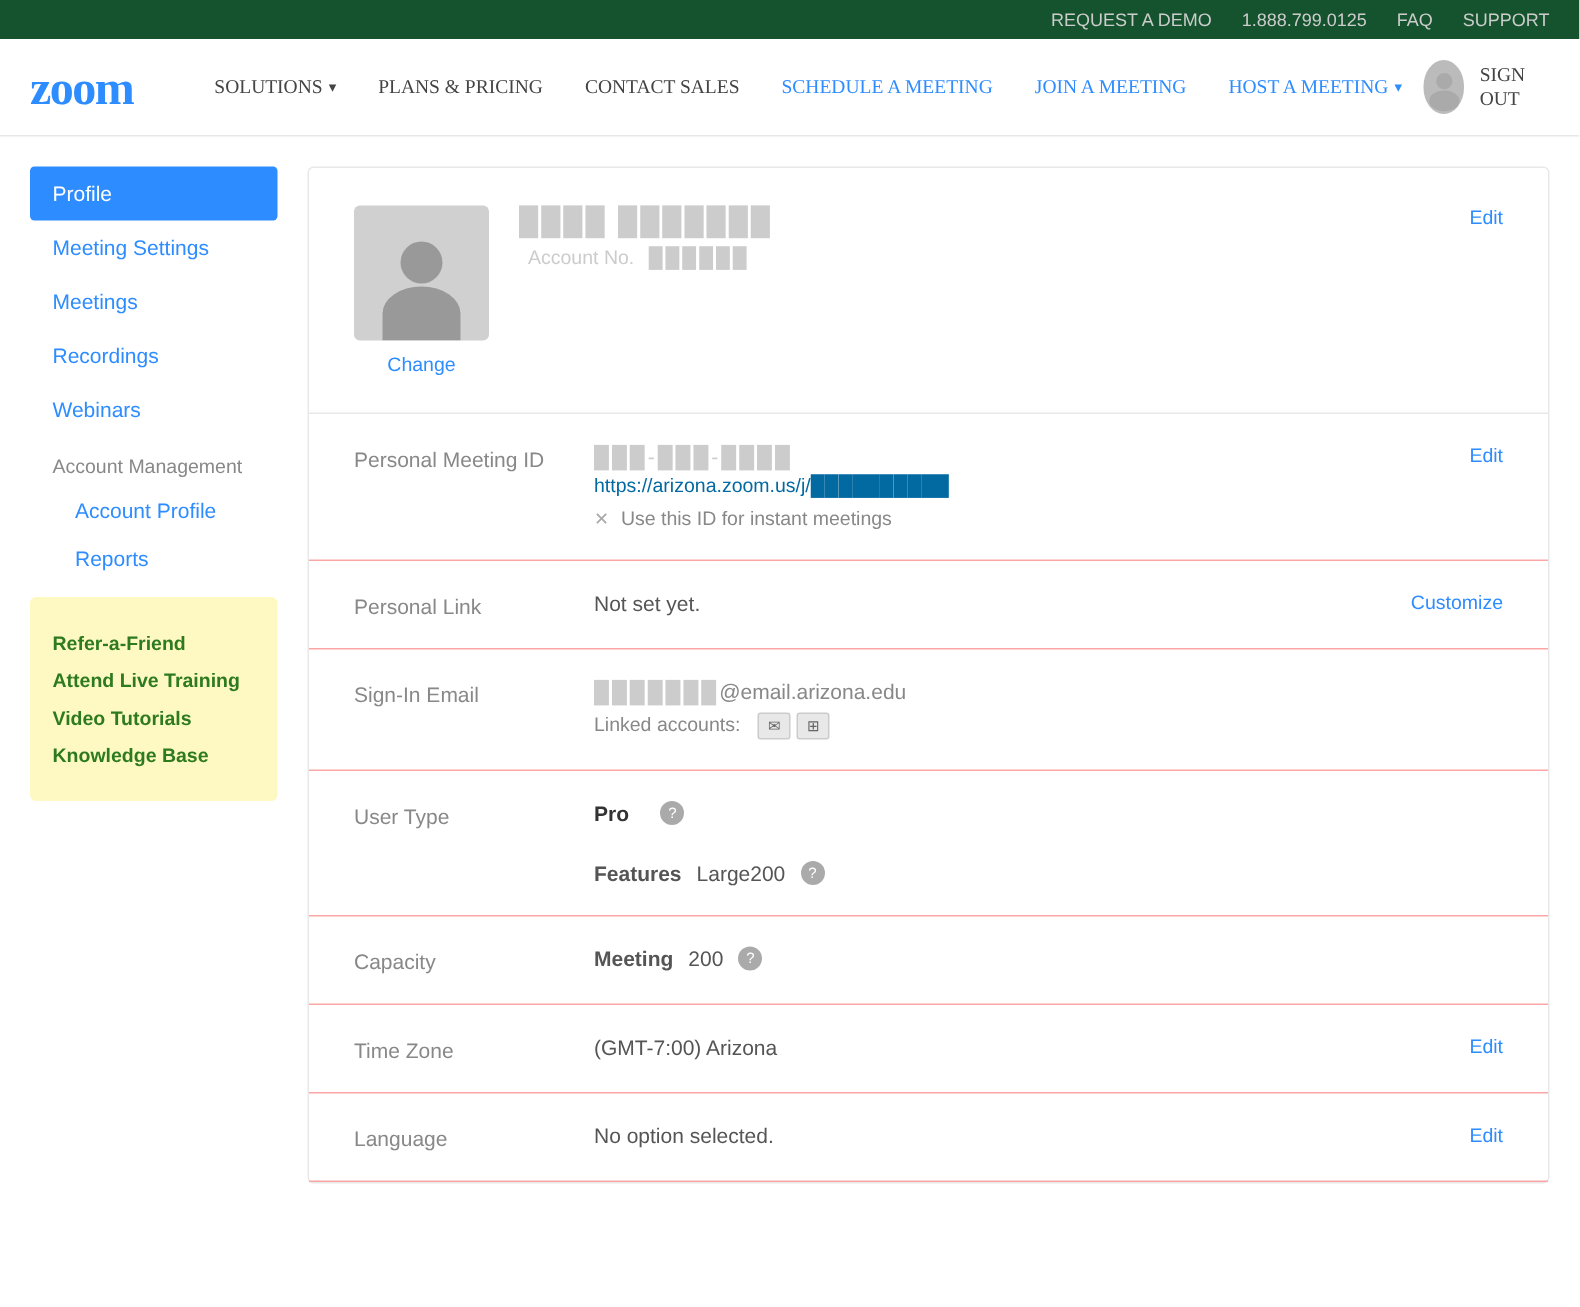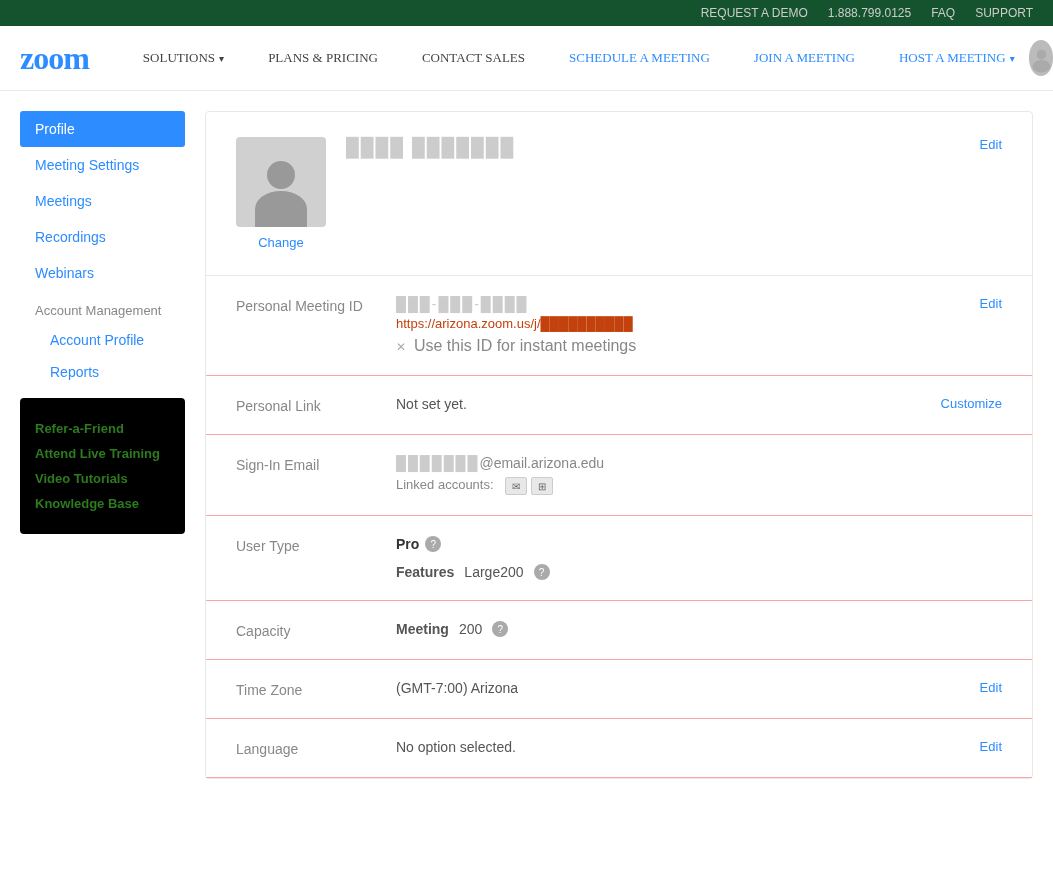--- a/index.html
+++ b/index.html
@@ -34,21 +34,21 @@
     .logo {
       color: #2d8cff;
       font-size: 32px;
       font-weight: bold;
       letter-spacing: -1px;
       margin-right: 40px;
     }
     .nav-links {
       display: flex;
       align-items: center;
-      gap: 16px;
+      gap: 0;
       flex: 1;
     }
     .nav-item {
       padding: 0 14px;
       height: 65px;
       display: flex;
       align-items: center;
       font-size: 13px;
       color: #444;
       cursor: pointer;
@@ -111,21 +111,21 @@
     }
     .sidebar-sub-item {
       padding: 8px 15px 8px 30px;
       cursor: pointer;
       font-size: 14px;
       color: #2d8cff;
     }
 
     
     .green-box {
-      background: #000000;
+      background: #fef9c3;
       border-radius: 4px;
       padding: 18px 15px;
       margin-top: 10px;
     }
     .green-box-item {
       color: #2d7a1f;
       font-size: 13px;
       font-weight: bold;
       padding: 5px 0;
       cursor: pointer;
@@ -222,31 +222,31 @@
       font-size: 14px;
       flex-shrink: 0;
       padding-top: 2px;
     }
     .row-value {
       flex: 1;
       font-size: 14px;
       color: #555;
     }
     .row-value .link-url {
-      color: #c2410c;
+      color: #0369a1;
       font-size: 13px;
     }
     .row-value .x-icon {
       color: #aaa;
       margin-right: 4px;
       font-size: 12px;
     }
     .row-value .use-text {
       color: #888;
-      font-size: 16px;
+      font-size: 13px;
     }
     .row-action {
       margin-left: auto;
       color: #2d8cff;
       font-size: 13px;
       cursor: pointer;
     }
     .linked-icons {
       display: inline-flex;
       gap: 4px;
@@ -261,22 +261,22 @@
       border-radius: 2px;
       display: inline-flex;
       align-items: center;
       justify-content: center;
       font-size: 10px;
       color: #666;
     }
     .user-type-pro {
       display: flex;
       align-items: center;
-      gap: 6px;
-      margin-bottom: 12px;
+      gap: 21px;
+      margin-bottom: 24px;
     }
     .user-type-pro strong { color: #333; }
     .info-circle {
       width: 16px;
       height: 16px;
       border-radius: 50%;
       background: #aaa;
       color: #fff;
       font-size: 10px;
       display: inline-flex;
@@ -380,20 +380,24 @@
             <div class="person-head"></div>
             <div class="person-body"></div>
           </div>
         </div>
         <div class="change-link">Change</div>
       </div>
       <div class="profile-name-area">
         <div class="profile-name">
           <span style="color:#ccc; letter-spacing:2px;">████ ███████</span>
         </div>
+        <div class="profile-account-no">
+          <span>Account No.</span>
+          <span style="color:#ccc; letter-spacing:2px;">██████</span>
+        </div>
       </div>
       <div class="edit-link">Edit</div>
     </div>
 
     <div class="profile-row">
       <div class="row-label">Personal Meeting ID</div>
       <div class="row-value">
         <div style="color:#ccc; letter-spacing:2px; margin-bottom:4px;">███-███-████</div>
         <div class="link-url">https://arizona.zoom.us/j/██████████</div>
         <div style="margin-top:6px;">

